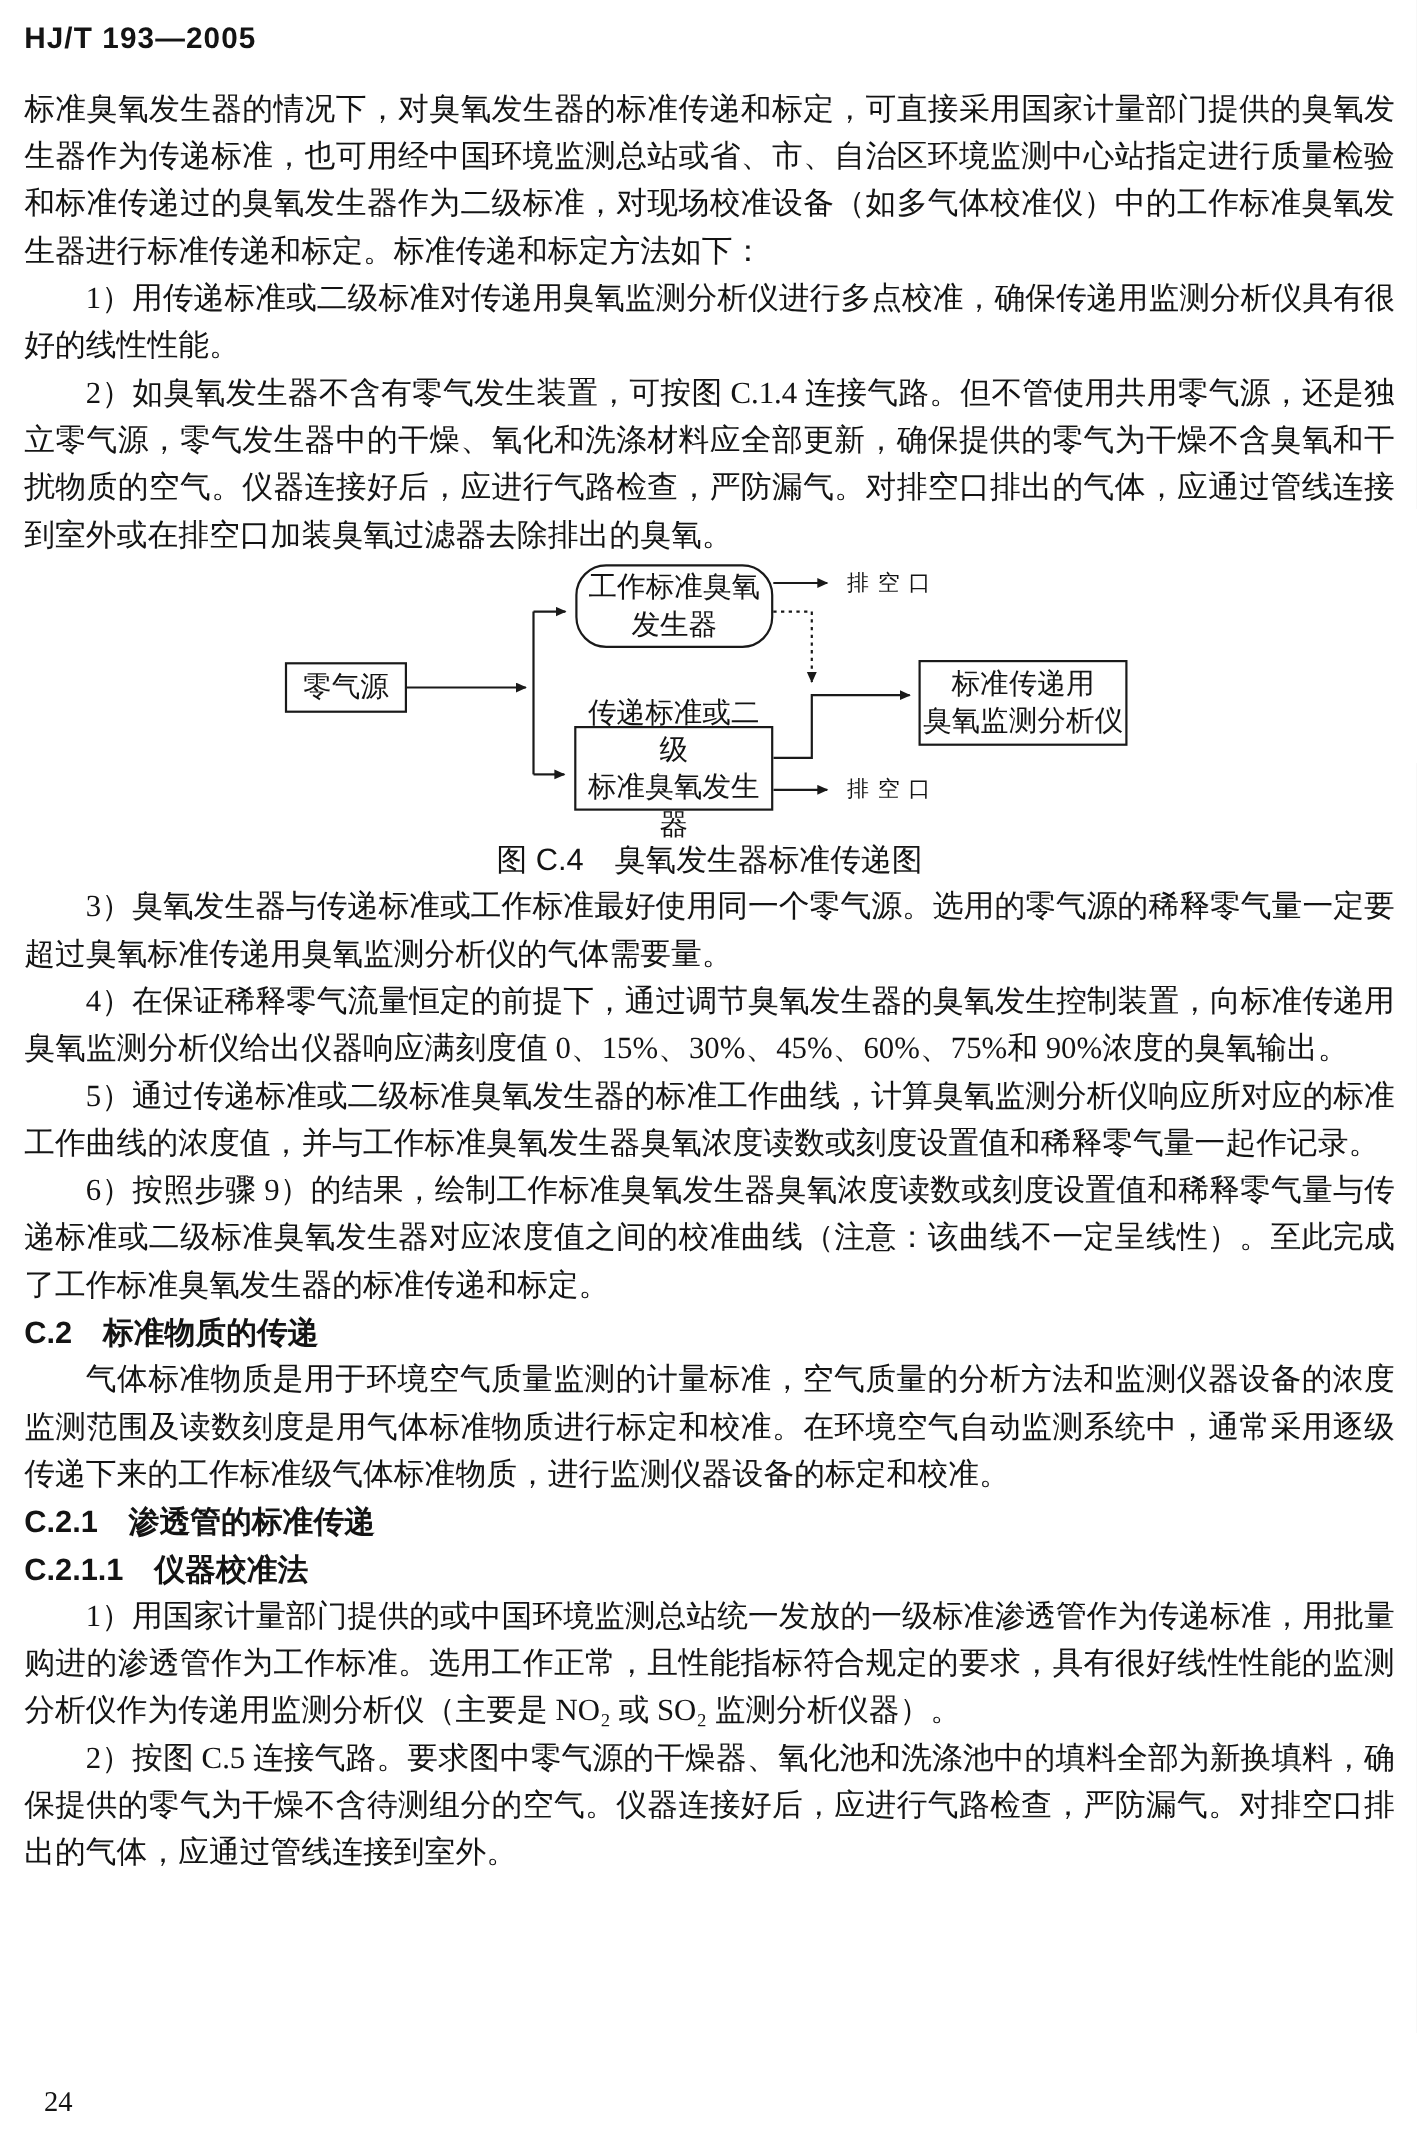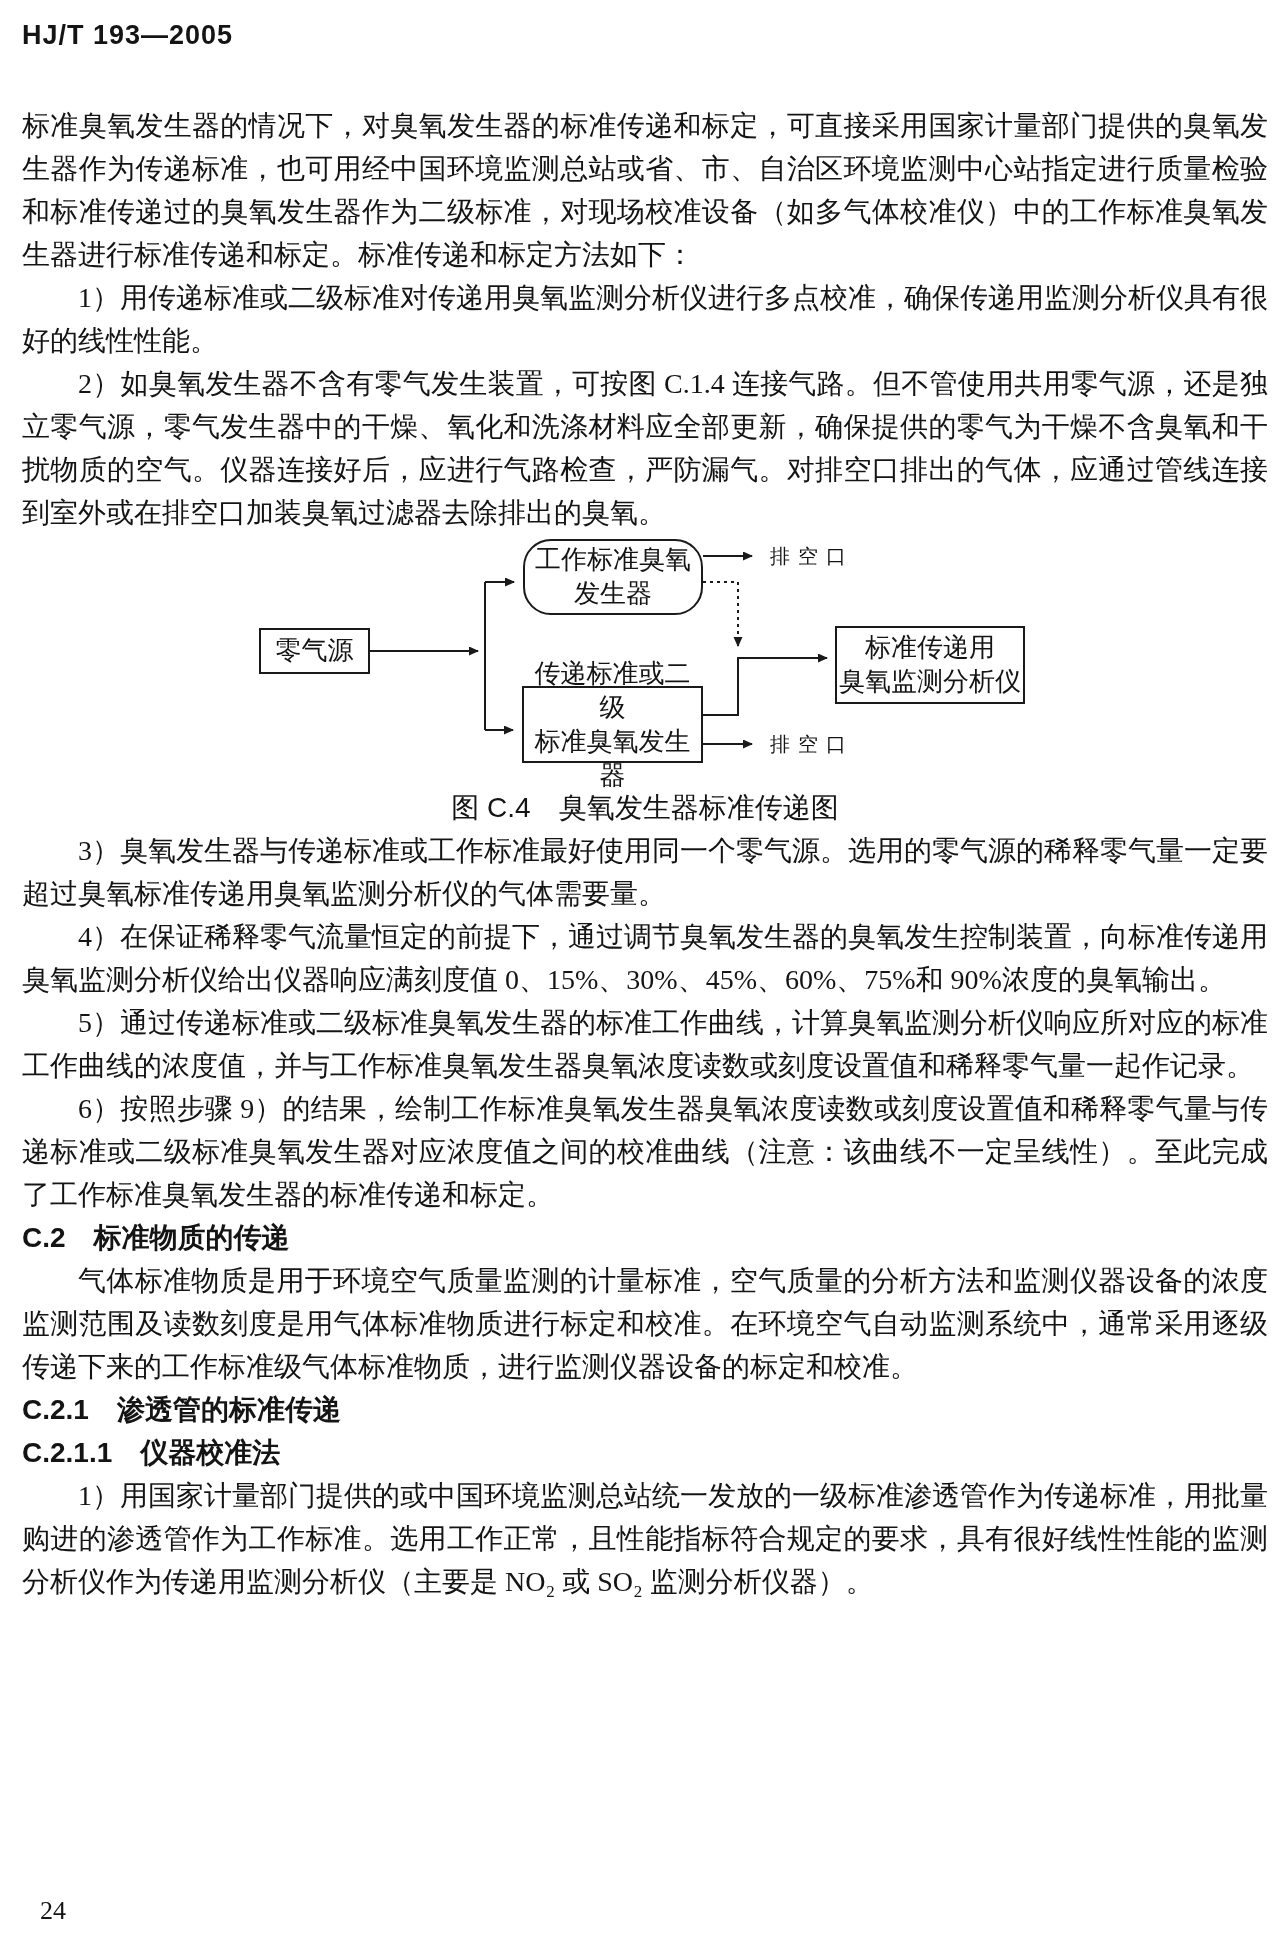--- a/index.html
+++ b/index.html
@@ -20,21 +20,21 @@
     font-family: "Liberation Sans", sans-serif;
     font-weight: bold;
     font-size: 27px;
     letter-spacing: 1px;
   }
   .content {
     position: absolute;
     top: 0;
     left: 22px;
     width: 1246px;
-    padding-top: 104px;
+    padding-top: 78px;
     font-family: "Liberation Serif", serif;
     font-size: 28px;
     line-height: 43px;
     text-align: justify;
   }
   .content p { margin: 0; }
   .indent { text-indent: 2em; }
   .heading {
     font-family: "Liberation Sans", sans-serif;
     font-weight: bold;
@@ -153,18 +153,19 @@
     <p class="indent">5）通过传递标准或二级标准臭氧发生器的标准工作曲线，计算臭氧监测分析仪响应所对应的标准工作曲线的浓度值，并与工作标准臭氧发生器臭氧浓度读数或刻度设置值和稀释零气量一起作记录。</p>
     <p class="indent">6）按照步骤 9）的结果，绘制工作标准臭氧发生器臭氧浓度读数或刻度设置值和稀释零气量与传递标准或二级标准臭氧发生器对应浓度值之间的校准曲线（注意：该曲线不一定呈线性）。至此完成了工作标准臭氧发生器的标准传递和标定。</p>
 
     <p class="heading h-c2">C.2　标准物质的传递</p>
     <p class="indent">气体标准物质是用于环境空气质量监测的计量标准，空气质量的分析方法和监测仪器设备的浓度监测范围及读数刻度是用气体标准物质进行标定和校准。在环境空气自动监测系统中，通常采用逐级传递下来的工作标准级气体标准物质，进行监测仪器设备的标定和校准。</p>
 
     <p class="heading h-c21">C.2.1　渗透管的标准传递</p>
 
     <p class="heading h-c211">C.2.1.1　仪器校准法</p>
     <p class="indent">1）用国家计量部门提供的或中国环境监测总站统一发放的一级标准渗透管作为传递标准，用批量购进的渗透管作为工作标准。选用工作正常，且性能指标符合规定的要求，具有很好线性性能的监测分析仪作为传递用监测分析仪（主要是 NO₂ 或 SO₂ 监测分析仪器）。</p>
+    <p class="indent">2）按图 C.5 连接气路。要求图中零气源的干燥器、氧化池和洗涤池中的填料全部为新换填料，确保提供的零气为干燥不含待测组分的空气。仪器连接好后，应进行气路检查，严防漏气。对排空口排出的气体，应通过管线连接到室外。</p>
 
   </div>
 
   <div class="page-number">24</div>
 
 </div>
 
 </body></html>

